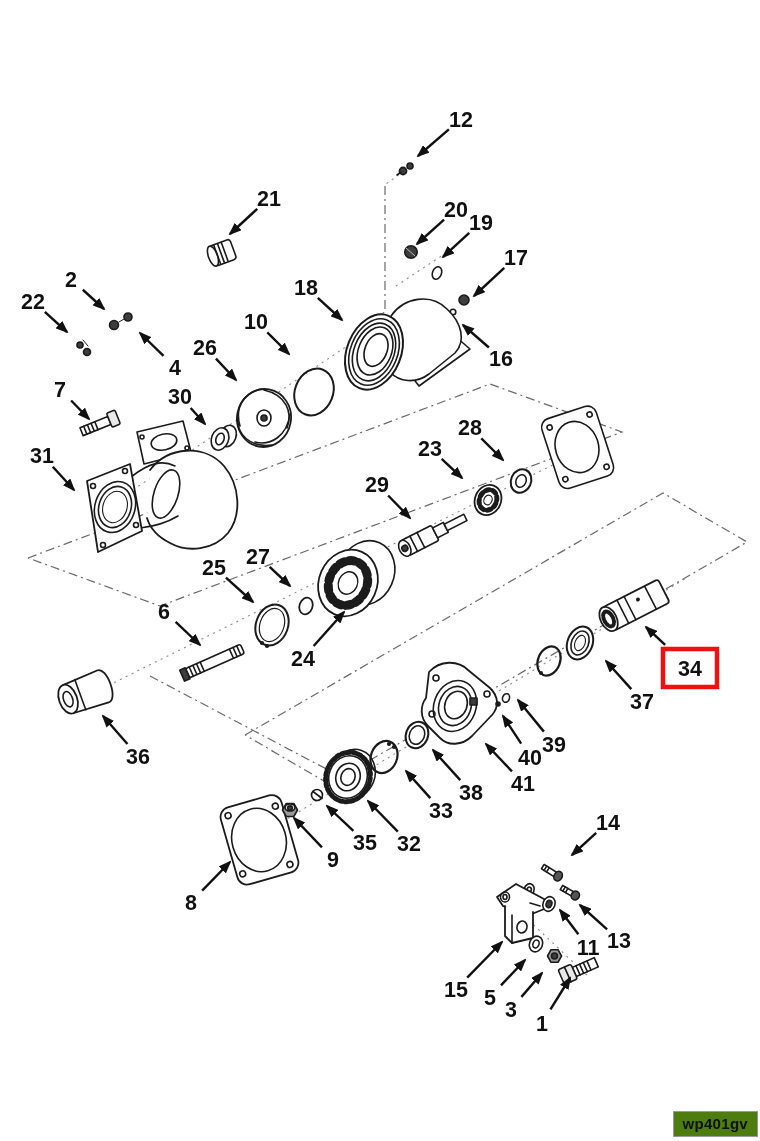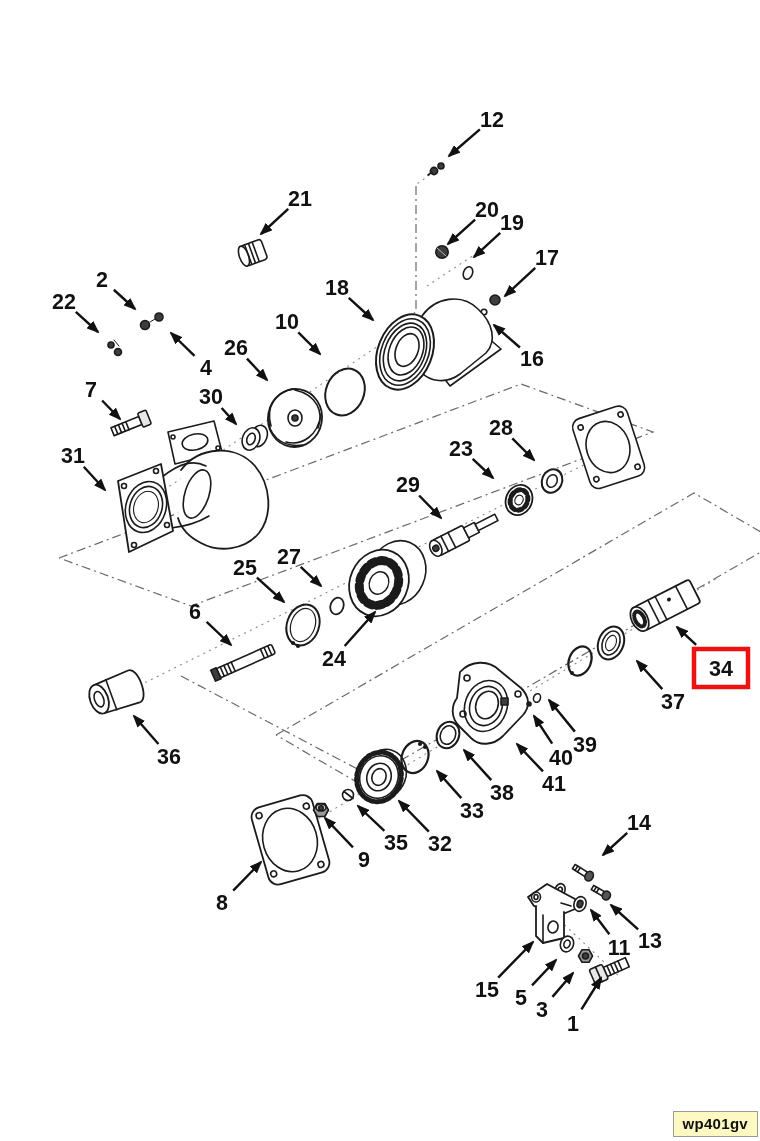--- a/index.html
+++ b/index.html
@@ -1,21 +1,21 @@
 <!DOCTYPE html>
 <html><head>
 <meta charset="utf-8">
 <style>
   html,body{margin:0;padding:0;background:#ffffff;}
   body{width:760px;height:1141px;position:relative;overflow:hidden;
        font-family:"Liberation Sans",sans-serif;}
-  .stage{position:absolute;inset:0;background:#fff;margin-left:31px;}
+  .stage{position:absolute;inset:0;background:#fff;}
   svg{position:absolute;top:0;left:0;}
   .watermark{position:absolute;right:2px;bottom:4px;border:1px solid #9a9a9a;
-       background:#fef9c3;padding:3px 9px 4px 9px;font-size:15px;font-weight:700;
+       background:#4d7c0f;padding:3px 9px 4px 9px;font-size:15px;font-weight:700;
        color:#111;letter-spacing:0.3px;}
   text.callout{font-family:"Liberation Sans",sans-serif;font-weight:700;
        font-size:21.5px;fill:#111;}
 </style>
 </head>
 <body>
 
 <div class="stage">
 <svg id="cv" width="760" height="1141" viewBox="0 0 760 1141">
   <defs>

